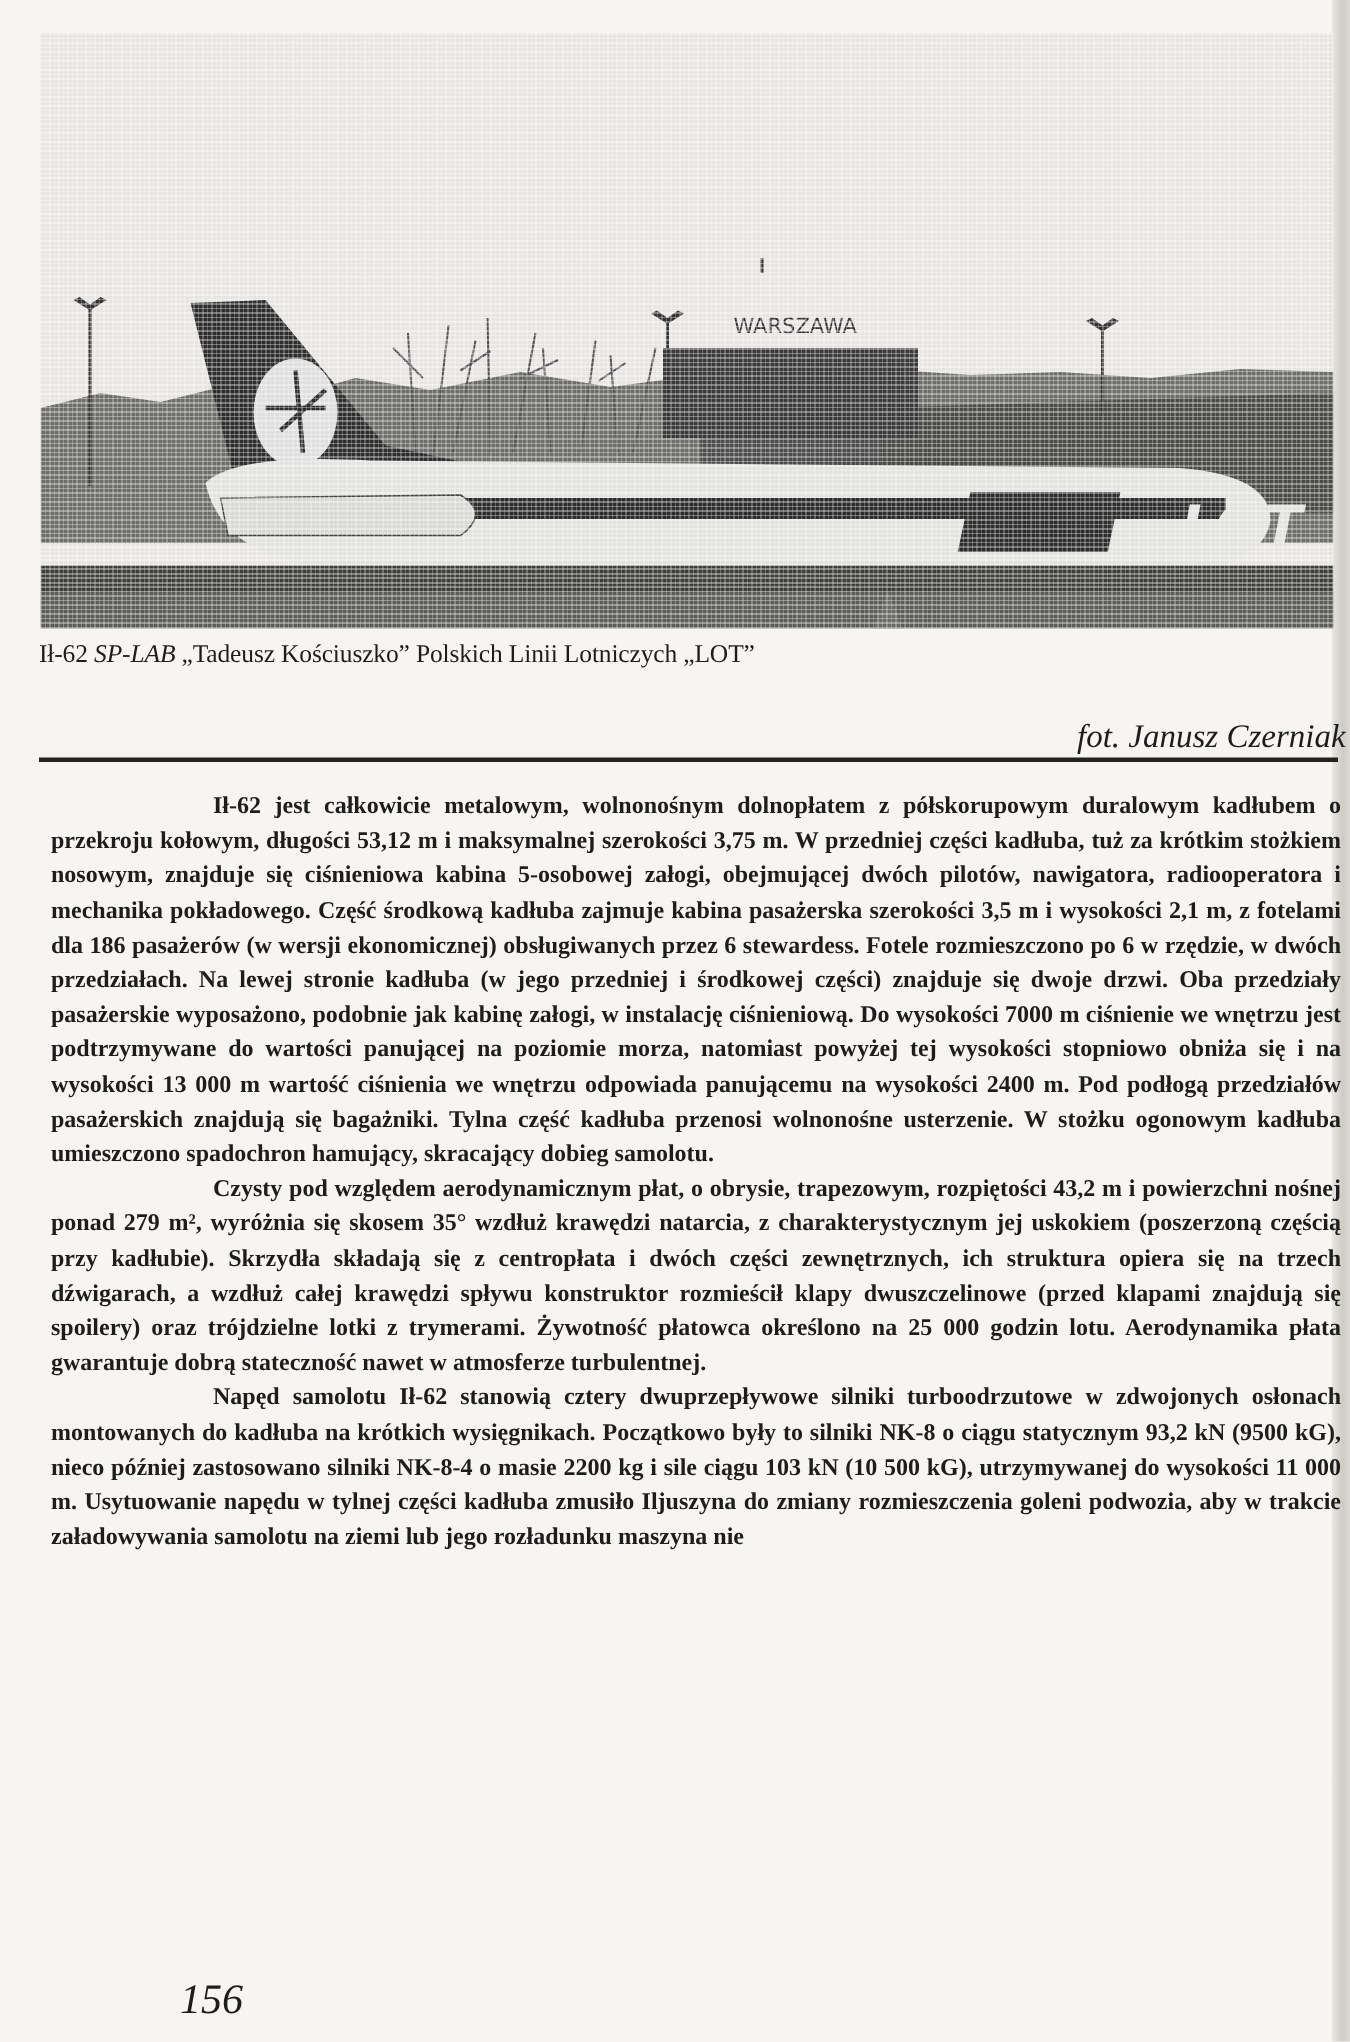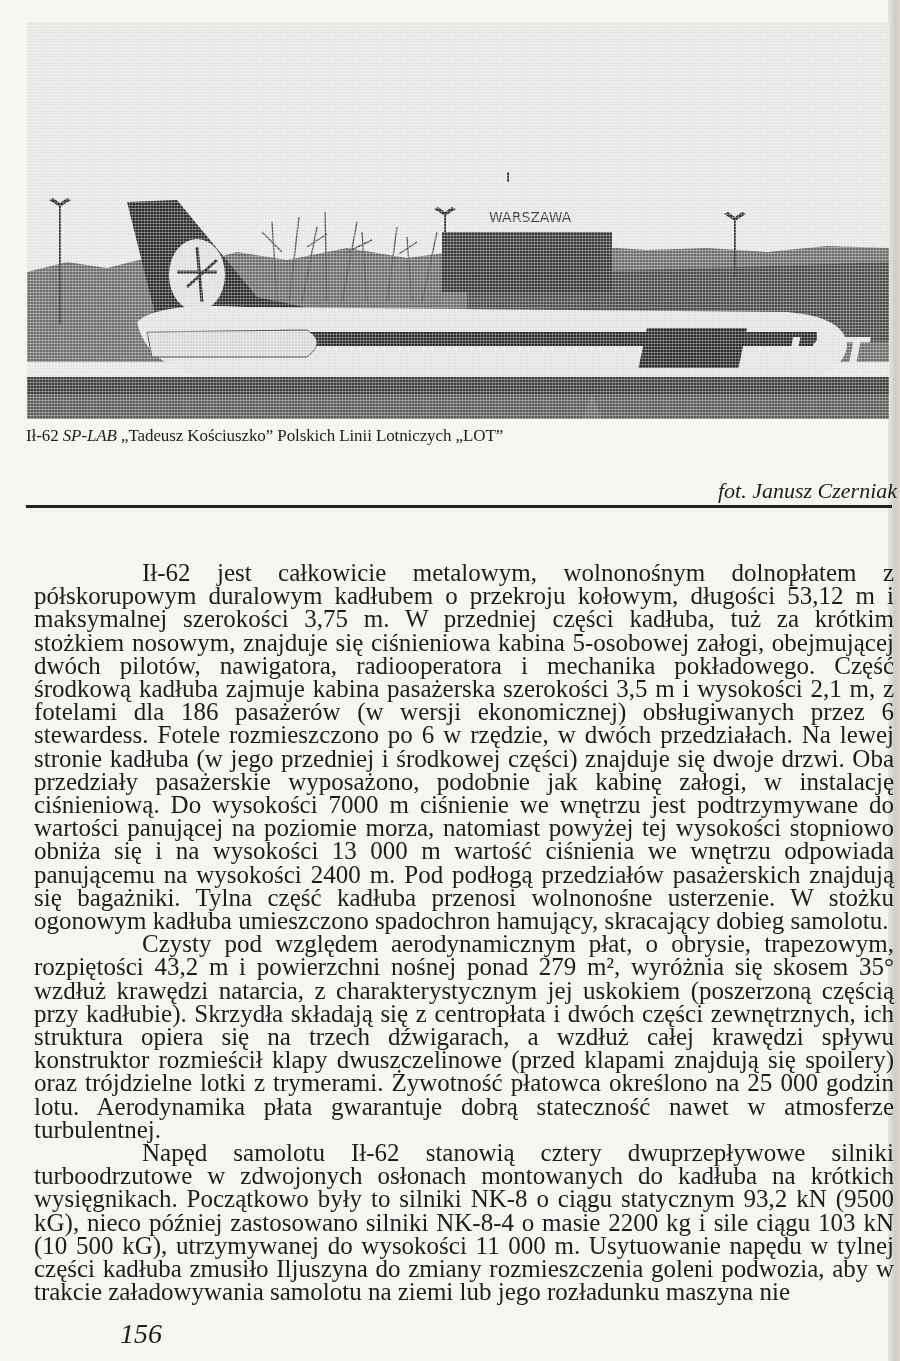--- a/index.html
+++ b/index.html
@@ -35,23 +35,24 @@
     .caption i { font-style: italic; }
     .credit {
       position: absolute; left: 718px; top: 454px;
       font-size: 22px; font-style: italic; white-space: nowrap; margin-top: 24px;
     }
     .rule {
       position: absolute; left: 26px; top: 505px; width: 866px; height: 3px;
       background: #222;
     }
     .body-text {
-      position: absolute; left: 34px; top: 561px; width: 860px;
-      font-size: 25px; line-height: 23.2px;
+      position: absolute; left: 34px; top: 526px; width: 860px;
+      font-size: 16px; line-height: 23.2px;
       text-align: justify;
+      font-weight: bold;
     }
     .body-text p { margin: 0; text-indent: 108px; }
     .body-text p.first { text-indent: 108px; }
     .page-number {
       position: absolute; left: 120px; top: 1318px;
       font-size: 28px; font-style: italic;
     }
   </style>
 </head>
 <body>

